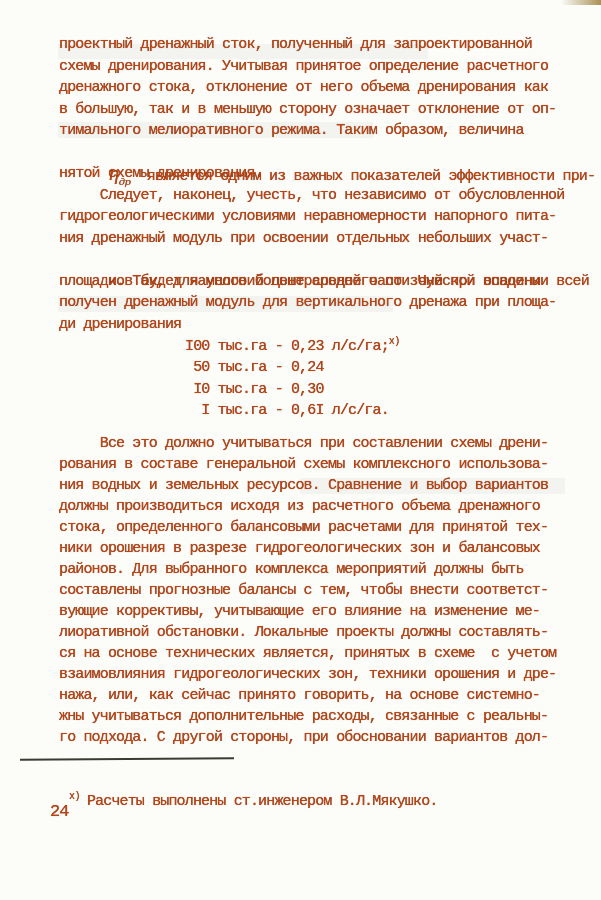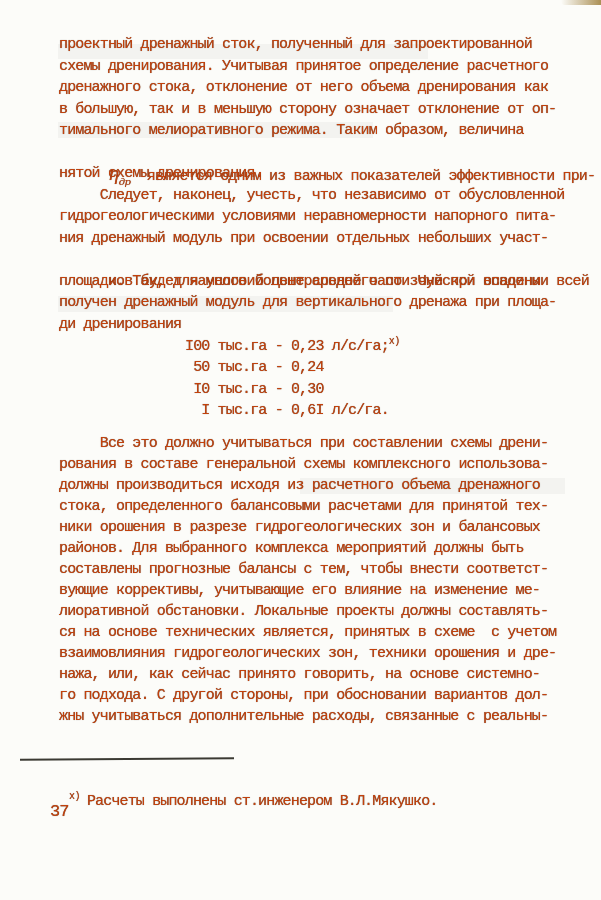--- a/index.html
+++ b/index.html
@@ -98,36 +98,37 @@
       <div class="line"><span> I0 тыс.га - 0,30</span><sup class="fnmark"></sup></div>
 
 
       <div class="line"><span>  I тыс.га - 0,6I л/с/га.</span><sup class="fnmark"></sup></div>
     </div>
 
   <div class="block2">
 
   <div class="line">     Все это должно учитываться при составлении схемы дрени-</div>
       <div class="line">рования в составе генеральной схемы комплексного использова-</div>
+      <div class="line">ния водных и земельных ресурсов. Сравнение и выбор вариантов</div>
       <div class="line">должны производиться исходя из расчетного объема дренажного</div>
       <div class="line">стока, определенного балансовыми расчетами для принятой тех-</div>
       <div class="line">ники орошения в разрезе гидрогеологических зон и балансовых</div>
       <div class="line">районов. Для выбранного комплекса мероприятий должны быть</div>
       <div class="line">составлены прогнозные балансы с тем, чтобы внести соответст-</div>
       <div class="line">вующие коррективы, учитывающие его влияние на изменение ме-</div>
       <div class="line">лиоративной обстановки. Локальные проекты должны составлять-</div>
       <div class="line">ся на основе технических является, принятых в схеме  с учетом</div>
       <div class="line">взаимовлияния гидрогеологических зон, техники орошения и дре-</div>
       <div class="line">нажа, или, как сейчас принято говорить, на основе системно-</div>
+      <div class="line">жны учитываться дополнительные расходы, связанные с реальны-</div>
       <div class="line">го подхода. С другой стороны, при обосновании вариантов дол-</div>
-      <div class="line">жны учитываться дополнительные расходы, связанные с реальны-</div>
     </div>
 
   <div class="footnote">
     <div class="fnrule"></div>
     <div class="fnline">
       <sup class="fnmark">х)</sup><span class="fntext">Расчеты выполнены ст.инженером В.Л.Мякушко.</span>
     </div>
   </div>
 
-  <div class="pagenum">37</div>
+  <div class="pagenum">24</div>
 
 </div>
 
 </body></html>

